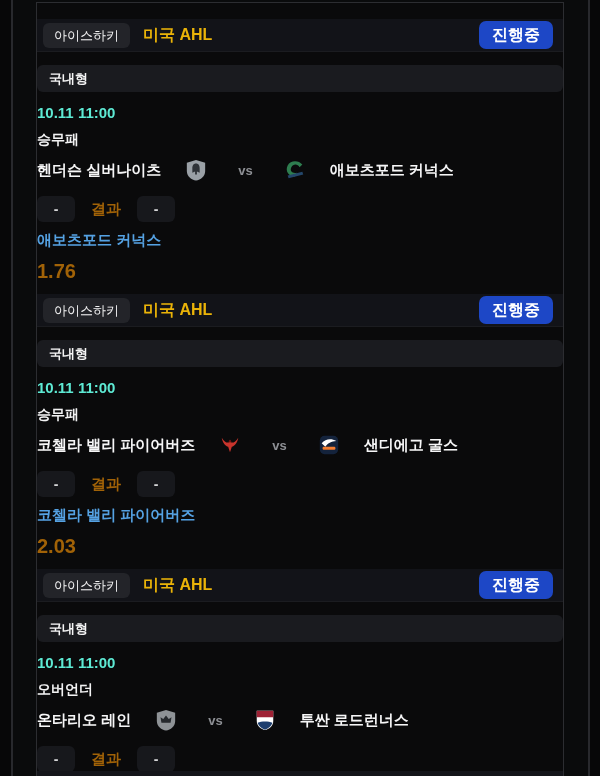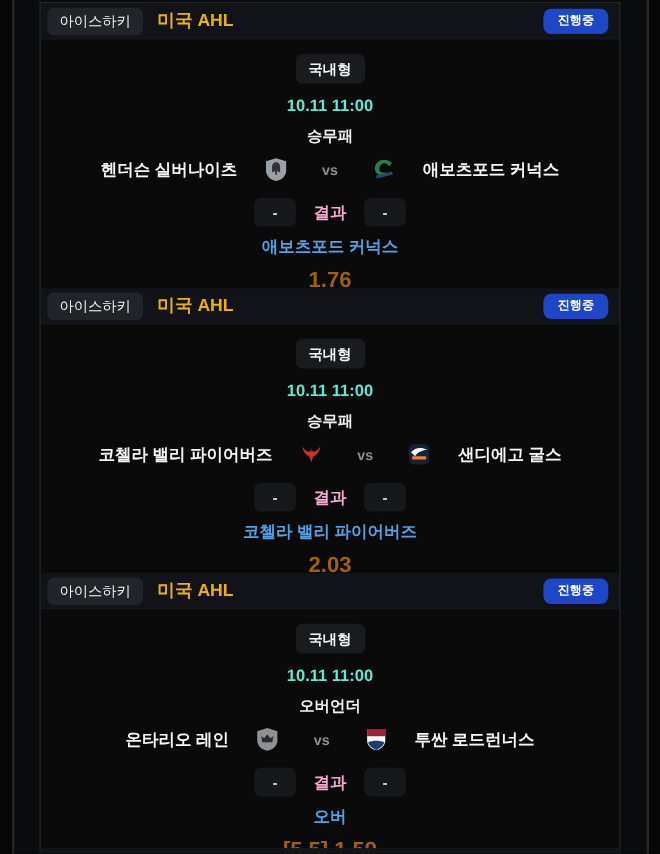--- a/index.html
+++ b/index.html
@@ -8,49 +8,49 @@
   .screen { position:relative; width:600px; height:776px; background:#070708; }
 
   .outer-frame { position:absolute; left:11px; top:-2px; width:579px; height:780px;
                  border-left:2px solid #28292d; border-right:2px solid #28292d;
                  background:#0a0b0c; }
 
   .match-list { position:absolute; left:23px; top:4px; width:528px; height:774px;
                 border:1px solid #2c2d31; border-bottom:none; background:#0a0a0b;
                 overflow:hidden; }
 
-  .card { width:100%; height:259px; display:flex; flex-direction:column; }
+  .card { width:100%; height:259px; display:flex; flex-direction:column;margin-top:16px; }
 
   .card-header { height:33px; flex:0 0 33px; display:flex; align-items:center;
                  gap:13px; padding:0 10px 0 6px; background:#121318;
                  border-bottom:1px solid #1b1c20; }
   .sport-pill { background:#232429; color:#f2f2f3; font-size:13px; line-height:1;
                 padding:6px 11px; border-radius:6px; white-space:nowrap; }
   .league { color:#eab308; font-weight:700; font-size:16px; white-space:nowrap; }
   .status-badge { margin-left:auto; background:#1d47c6; color:#ffffff;
-                  font-size:11px; font-weight:600; line-height:1;
+                  font-size:16px; font-weight:600; line-height:1;
                   padding:6px 13px; border-radius:7px; white-space:nowrap; }
 
   .card-body { flex:1; background:#0a0a0b; display:flex; flex-direction:column;
-               align-items:center; padding-top:13px; }
+               padding-top:13px; }
   .market-pill { background:#1a1b1f; color:#f5f5f5; font-weight:700; font-size:13px;
                  line-height:1; padding:7px 12px; border-radius:6px; }
   .time-row { margin-top:12px; color:#5eead4; font-weight:700; font-size:15px; }
   .bet-type-row { margin-top:10px; color:#f2f2f3; font-weight:700; font-size:14px; }
 
   .team-row { margin-top:10px; display:flex; align-items:center; gap:24px; }
   .team-name { color:#f6f6f7; font-weight:700; font-size:15px; white-space:nowrap; }
   .team-logo { width:22px; height:22px; display:block; }
   .vs-label { color:#8e9095; font-weight:700; font-size:13px; margin:0 7px; }
 
   .result-row { margin-top:15px; display:flex; align-items:center; gap:16px; }
   .score-pill { width:38px; height:26px; background:#17181c; border-radius:6px;
                 color:#d6d6d8; font-weight:700; font-size:14px; display:flex;
                 align-items:center; justify-content:center; }
-  .result-label { color:#f9a8d4; font-weight:700; font-size:15px; }
+  .result-label { color:#a16207; font-weight:700; font-size:15px; }
 
   .pick-row { margin-top:9px; color:#55a2e3; font-weight:700; font-size:15px; }
   .odds-row { margin-top:10px; color:#a16207; font-weight:700; font-size:20px; }
 
   .peek { position:absolute; left:0; right:0; bottom:0; height:5px; background:#14151a; }
 </style>
 </head>
 <body>
 
 <div class="screen">

